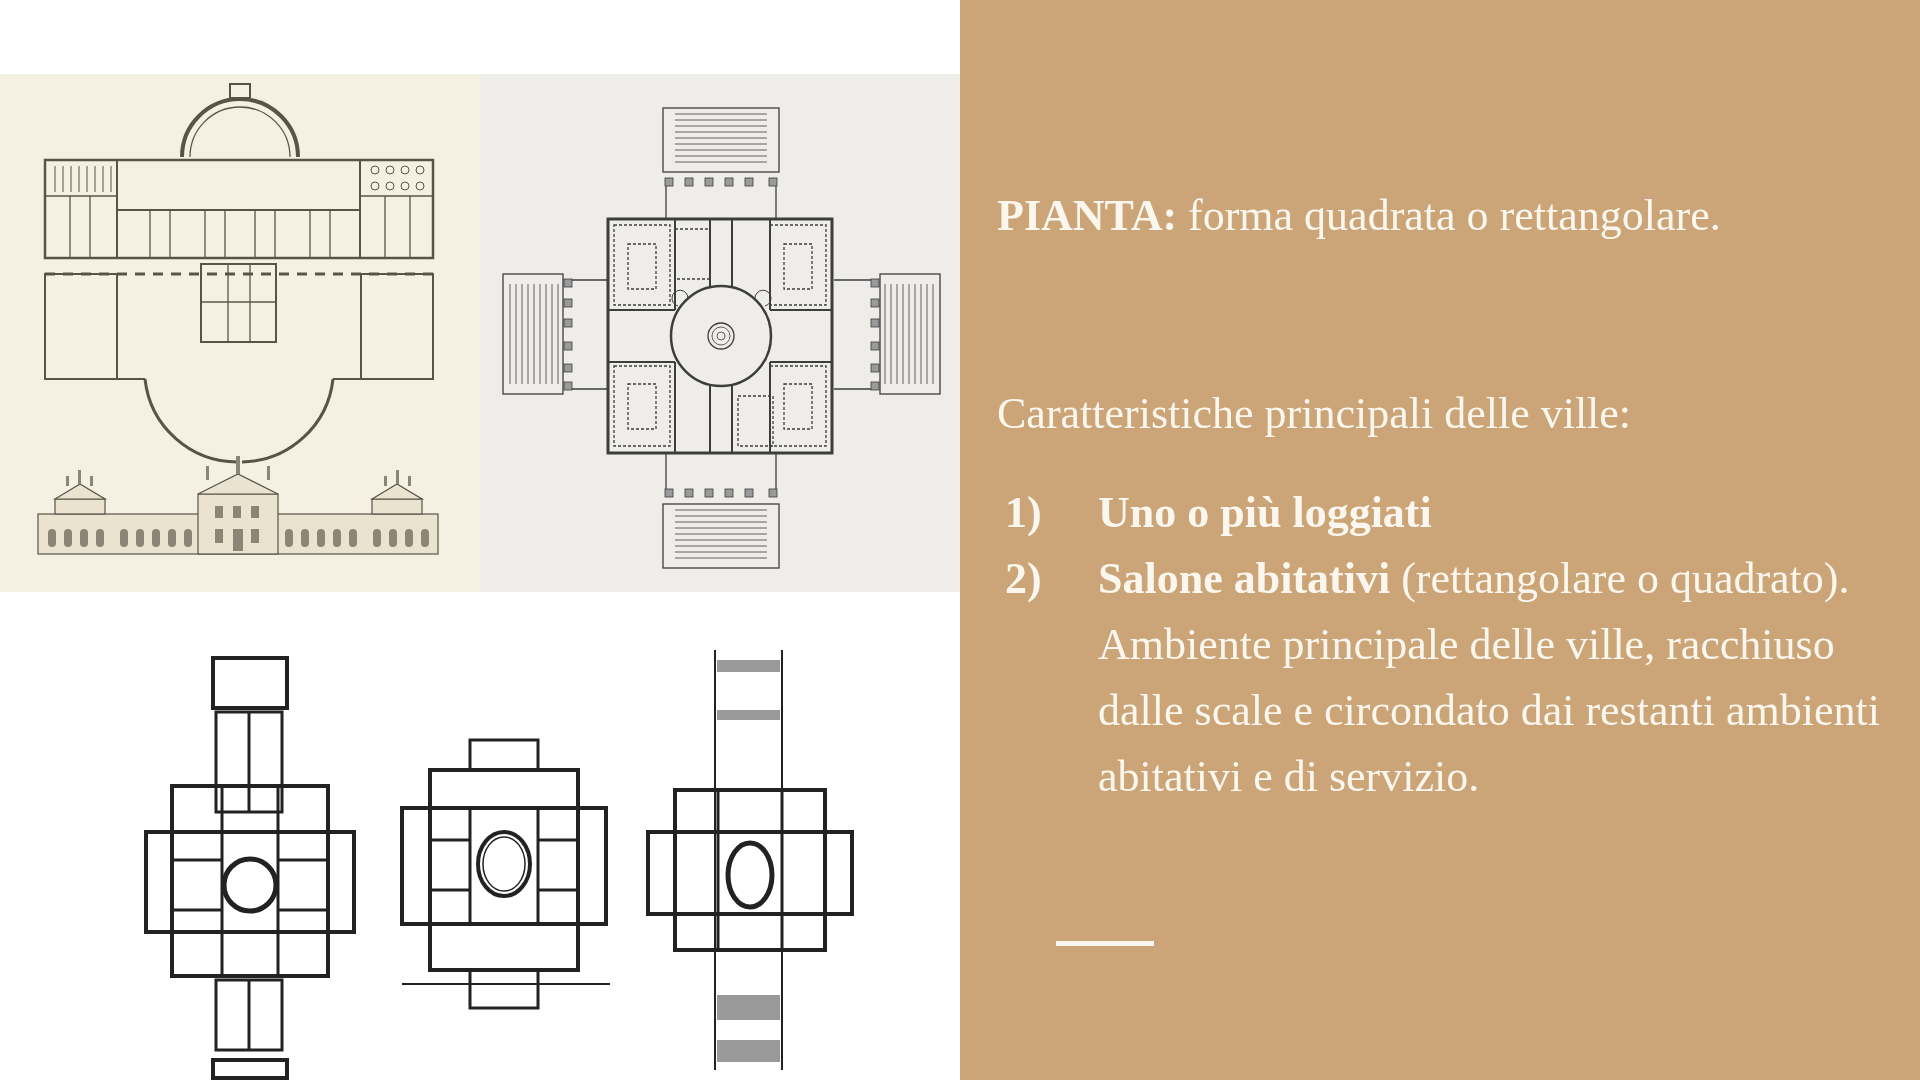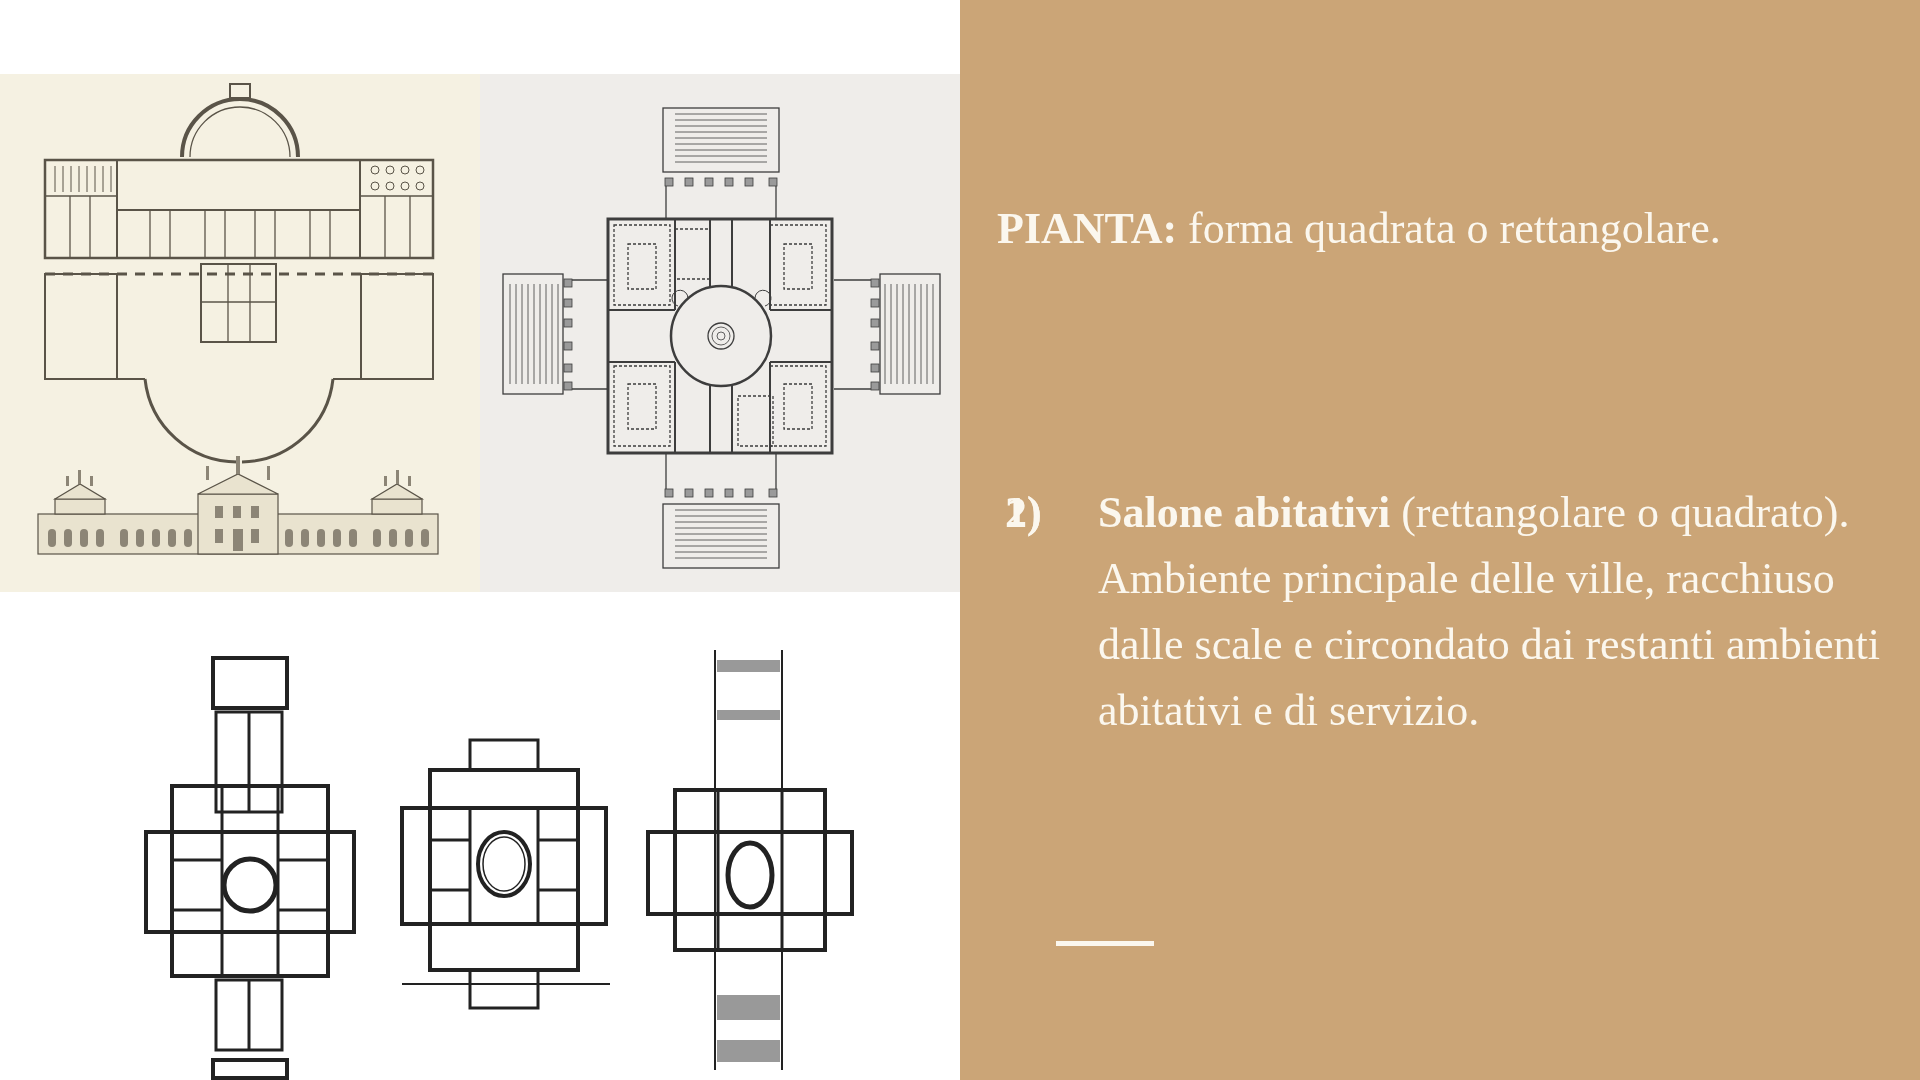--- a/index.html
+++ b/index.html
@@ -4,21 +4,21 @@
 <style>
   html, body { margin:0; padding:0; }
   body { width:1920px; height:1080px; position:relative; overflow:hidden; background:#ffffff; font-family:"Liberation Serif", serif; }
   .left { position:absolute; left:0; top:0; width:960px; height:1080px; background:#ffffff; }
   .img { position:absolute; overflow:hidden; }
   .img svg { display:block; }
   #img1 { left:0; top:74px; width:480px; height:518px; background:#f5f1e2; }
   #img2 { left:480px; top:74px; width:480px; height:518px; background:#efedea; }
   #img3 { left:0; top:600px; width:960px; height:480px; background:#ffffff; }
   .panel { position:absolute; left:960px; top:0; width:960px; height:1080px; background:#cba577; color:#fbf7ee; }
-  .t1 { position:absolute; left:37px; top:186px; font-size:44px; line-height:60px; white-space:nowrap;margin-top:13px; }
+  .t1 { position:absolute; left:37px; top:186px; font-size:44px; line-height:60px; white-space:nowrap; }
   .t2 { position:absolute; left:37px; top:384px; font-size:44px; line-height:60px; white-space:nowrap; }
   .list { position:absolute; left:45px; top:480px; width:900px; margin:0; padding:0; list-style:none; font-size:44px; line-height:66px; }
   .list li { position:relative; padding-left:93px; }
   .list .num { position:absolute; left:0; top:0; font-weight:bold; }
   .b { font-weight:bold; }
   .rule { position:absolute; left:96px; top:941px; width:98px; height:5px; background:#fbf7ee; }
 </style>
 </head>
 <body>
 
@@ -301,24 +301,25 @@
       <rect x="717" y="395" width="63" height="25" fill="#999" stroke="none"></rect>
       <rect x="717" y="440" width="63" height="22" fill="#999" stroke="none"></rect>
     </svg>
   </div>
 </div>
 
 <div class="panel">
   <div class="t1">
     <span class="b">PIANTA:</span><span> forma quadrata o rettangolare.</span>
   </div>
+  <div class="t2">Caratteristiche principali delle ville:</div>
   <ol class="list">
     <li>
       <span class="num">1)</span>
-      <span></span>
+      <span class="b">Uno o più loggiati</span><span></span>
     </li>
     <li>
       <span class="num">2)</span>
       <span class="b">Salone abitativi</span><span> (rettangolare o quadrato). Ambiente principale delle ville, racchiuso dalle scale e circondato dai restanti ambienti abitativi e di servizio.</span>
     </li>
   </ol>
   <div class="rule"></div>
 </div>
 
 </body></html>

